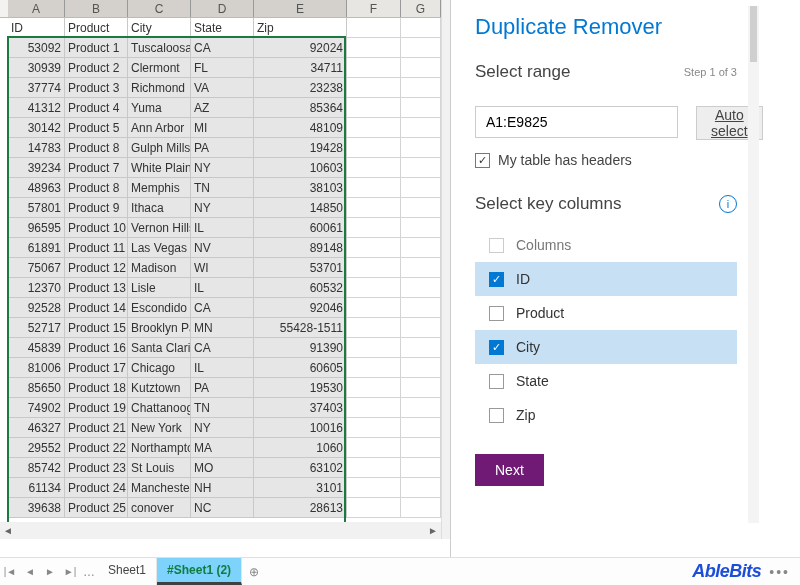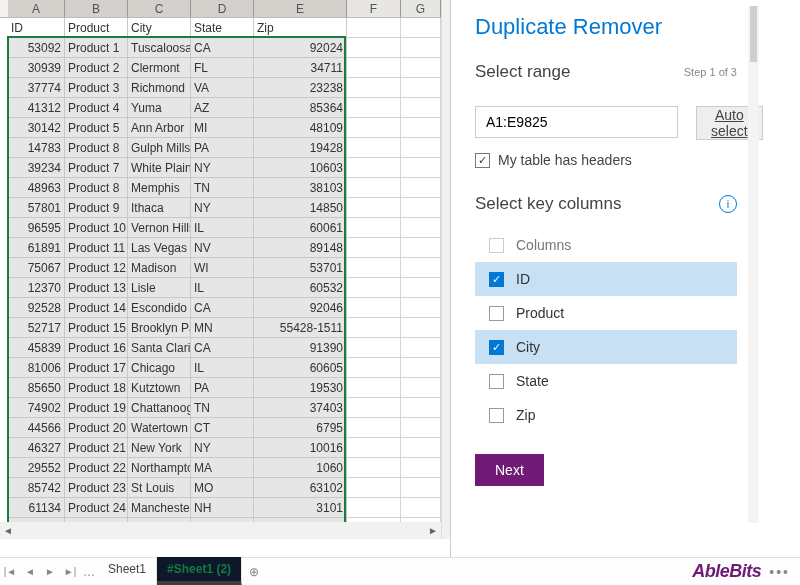--- a/index.html
+++ b/index.html
@@ -37,23 +37,23 @@
 
 .hscroll { height: 17px; background: #f1f1f1; display:flex; align-items:center; }
 .hscroll .arr { width: 16px; text-align:center; color:#666; font-size:10px; }
 
 .sel-border { position: absolute; border: 2px solid #1a7a3f; pointer-events: none; left: 7px; top: 18px; width: 339px; height: 522px; }
 
 .footer { height: 28px; width: 800px; display: flex; align-items: center; border-top: 1px solid #e0e0e0; background: #fdfdfd; }
 .footer .navb { width: 20px; text-align: center; color: #888; font-size: 10px; }
 .footer .ell { width: 18px; text-align: center; color: #888; }
 .footer .tab { padding: 5px 10px; font-size: 12px; color: #444; border-right: 1px solid #e5e5e5; }
-.footer .tab.active { border-bottom: 6px solid #404040; color: #107c41; font-weight:600; background:#0f172a; }
+.footer .tab.active { border-bottom: 3px solid #404040; color: #107c41; font-weight:600; background:#7dd3fc; }
 .footer .addtab { width: 24px; text-align: center; color: #888; }
-.footer .brand { margin-left: auto; margin-right: 8px; font-style: italic; font-weight: 700; color: #701a75; font-size: 18px; letter-spacing: -0.5px; }
+.footer .brand { margin-left: auto; margin-right: 8px; font-style: italic; font-weight: 700; color: #1d4ed8; font-size: 18px; letter-spacing: -0.5px; }
 .footer .dots { color: #888; margin-right: 10px; font-size: 14px; letter-spacing: 2px; }
 
 .panel-inner { padding: 14px 24px 0 24px; }
 .panel-title { font-size: 22px; font-weight: 300; color: #0078d4; margin-bottom: 22px; }
 .sect-row { display:flex; justify-content: space-between; align-items:center; margin-bottom: 24px; text-align: right; }
 .sect-title { font-size: 17px; font-weight: 300; color: #444; }
 .step { font-size: 11px; color: #888; }
 
 .range-row { display: flex; gap: 18px; margin-bottom: 12px; }
 .range-input { flex:1; border: 1px solid #ccc; height: 32px; padding: 0 10px; font-size: 14px; }
@@ -294,30 +294,20 @@
                 <div class="cell cA in num">74902</div>
                 <div class="cell cB in">Product 19</div>
                 <div class="cell cC in">Chattanooga</div>
                 <div class="cell cD in">TN</div>
                 <div class="cell cE in num">37403</div>
                 <div class="cell cF out"></div>
                 <div class="cell cG out"></div>
               </div>
               <div class="row sel">
                 <div class="rowh"></div>
-                <div class="cell cA in num">44566</div>
-                <div class="cell cB in">Product 20</div>
-                <div class="cell cC in">Watertown</div>
-                <div class="cell cD in">CT</div>
-                <div class="cell cE in num">6795</div>
-                <div class="cell cF out"></div>
-                <div class="cell cG out"></div>
-              </div>
-              <div class="row sel">
-                <div class="rowh"></div>
                 <div class="cell cA in num">46327</div>
                 <div class="cell cB in">Product 21</div>
                 <div class="cell cC in">New York</div>
                 <div class="cell cD in">NY</div>
                 <div class="cell cE in num">10016</div>
                 <div class="cell cF out"></div>
                 <div class="cell cG out"></div>
               </div>
               <div class="row sel">
                 <div class="rowh"></div>

